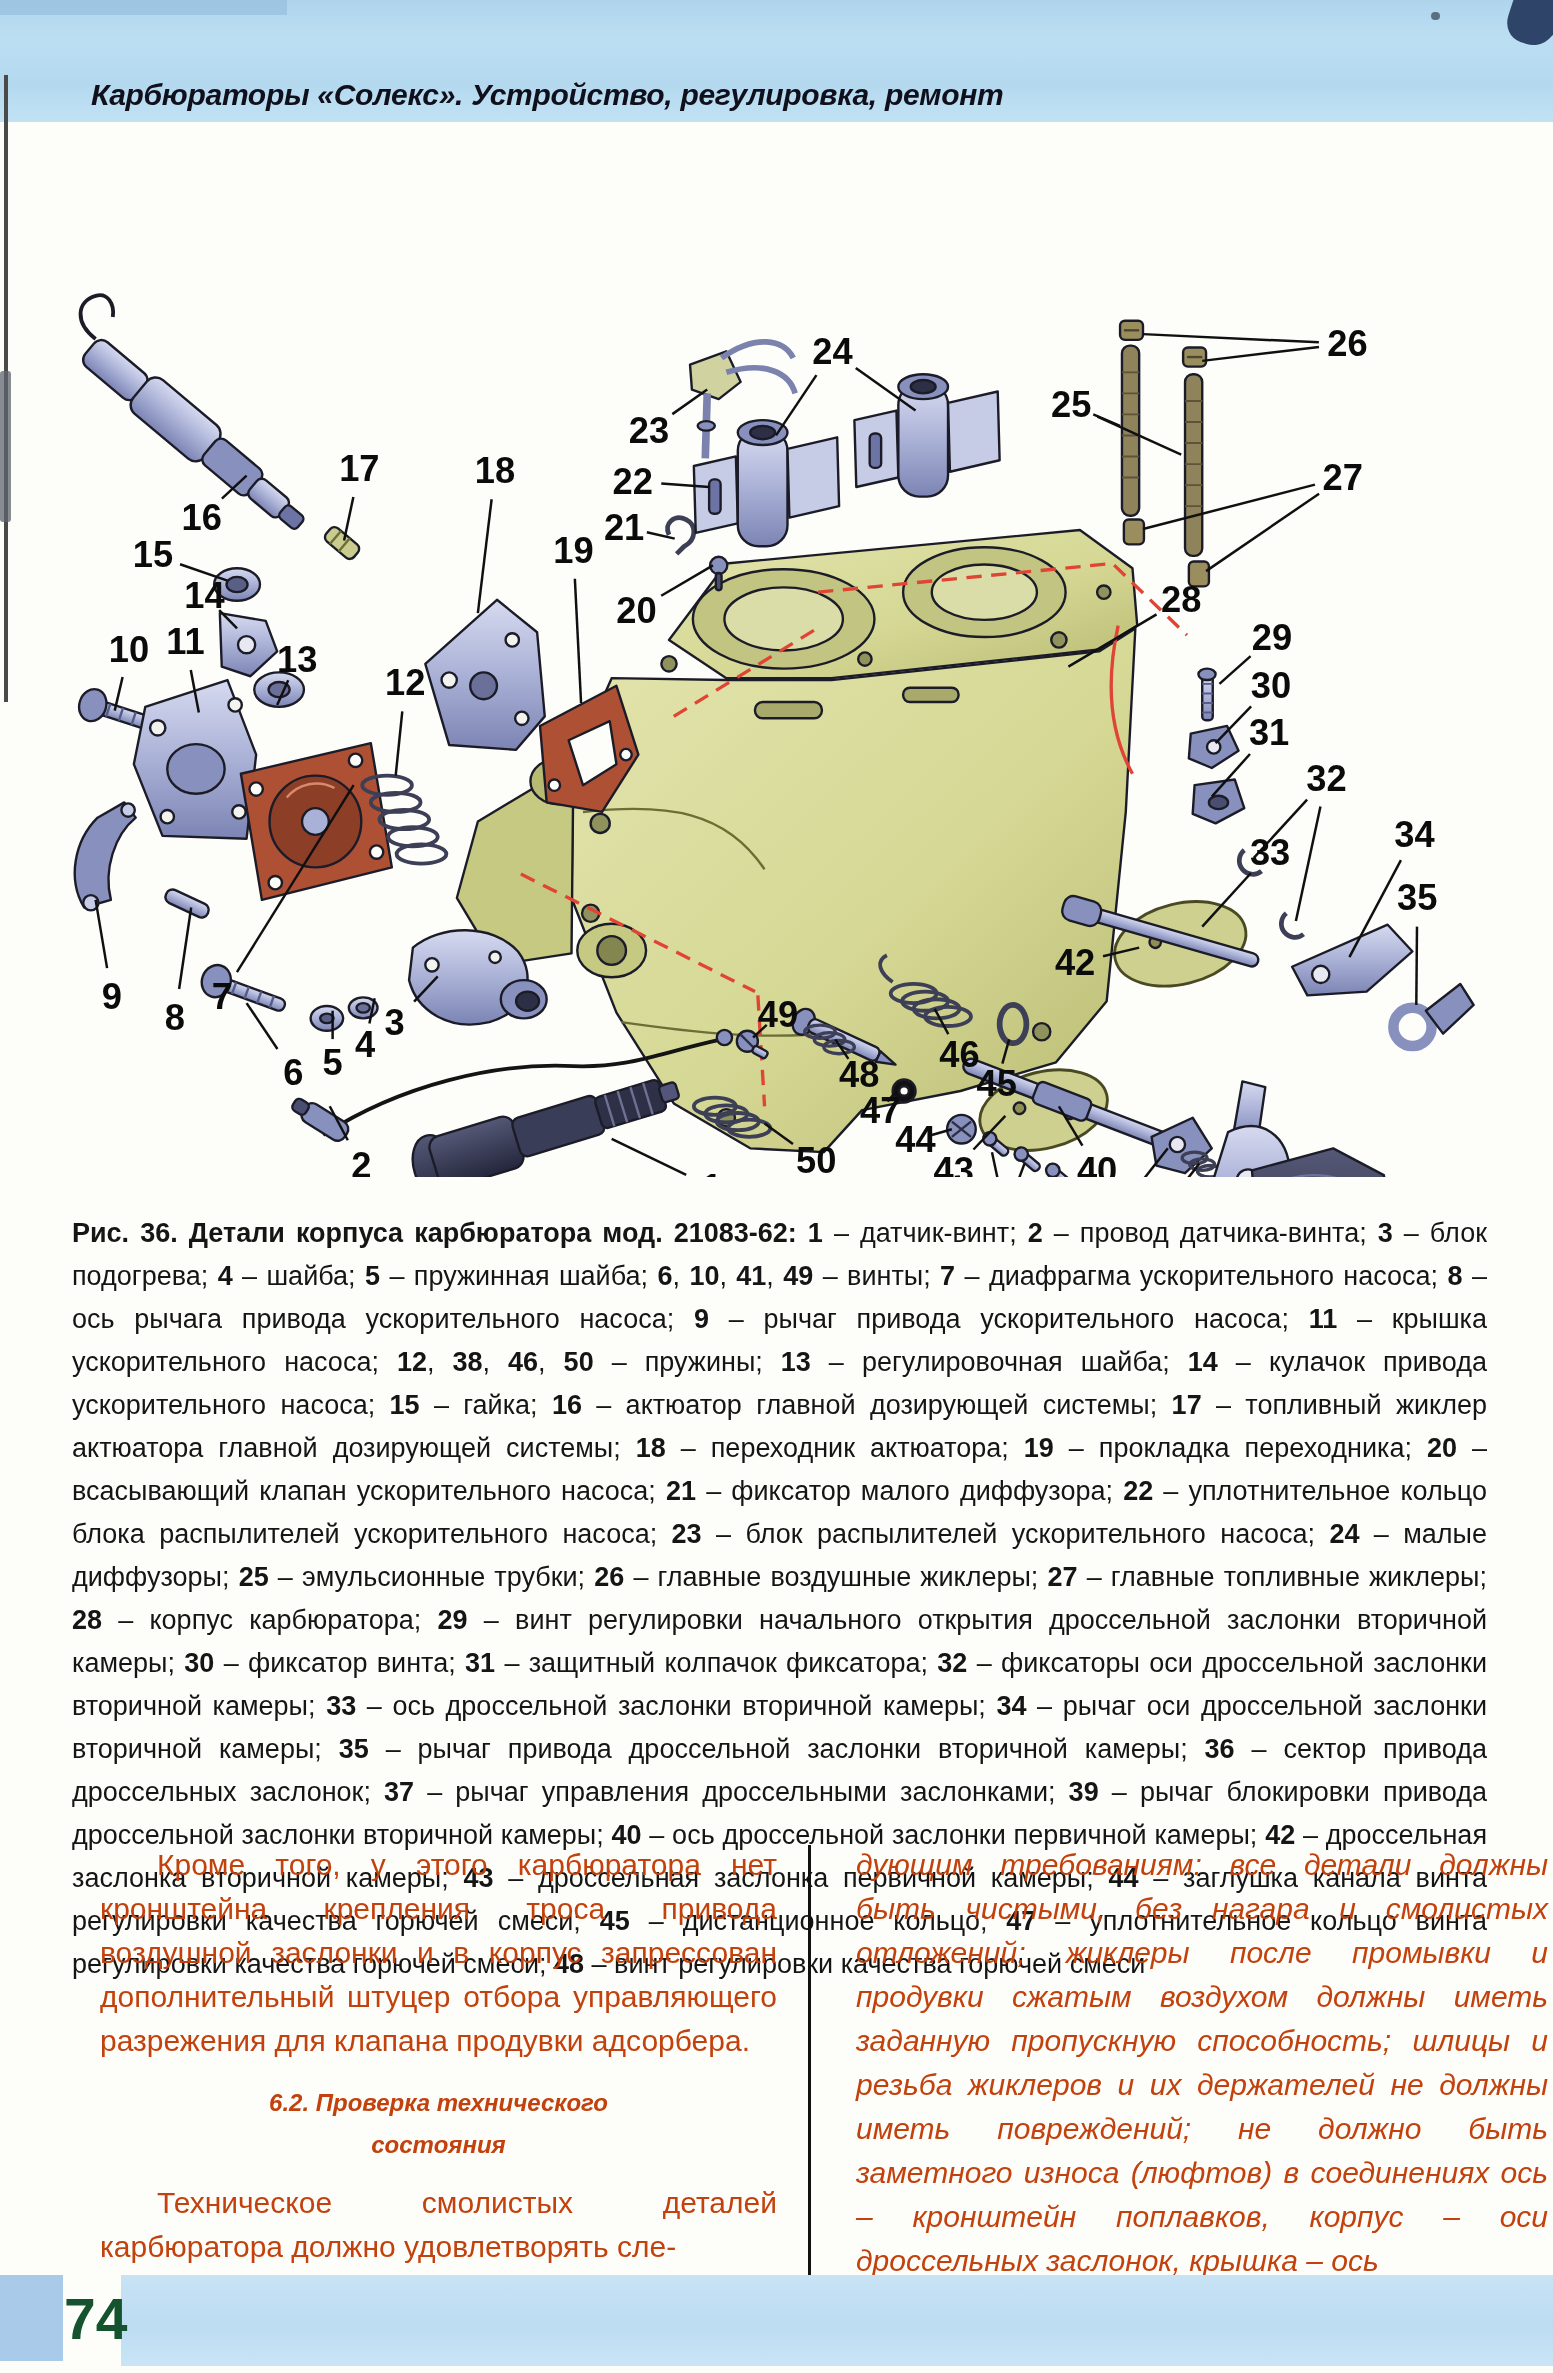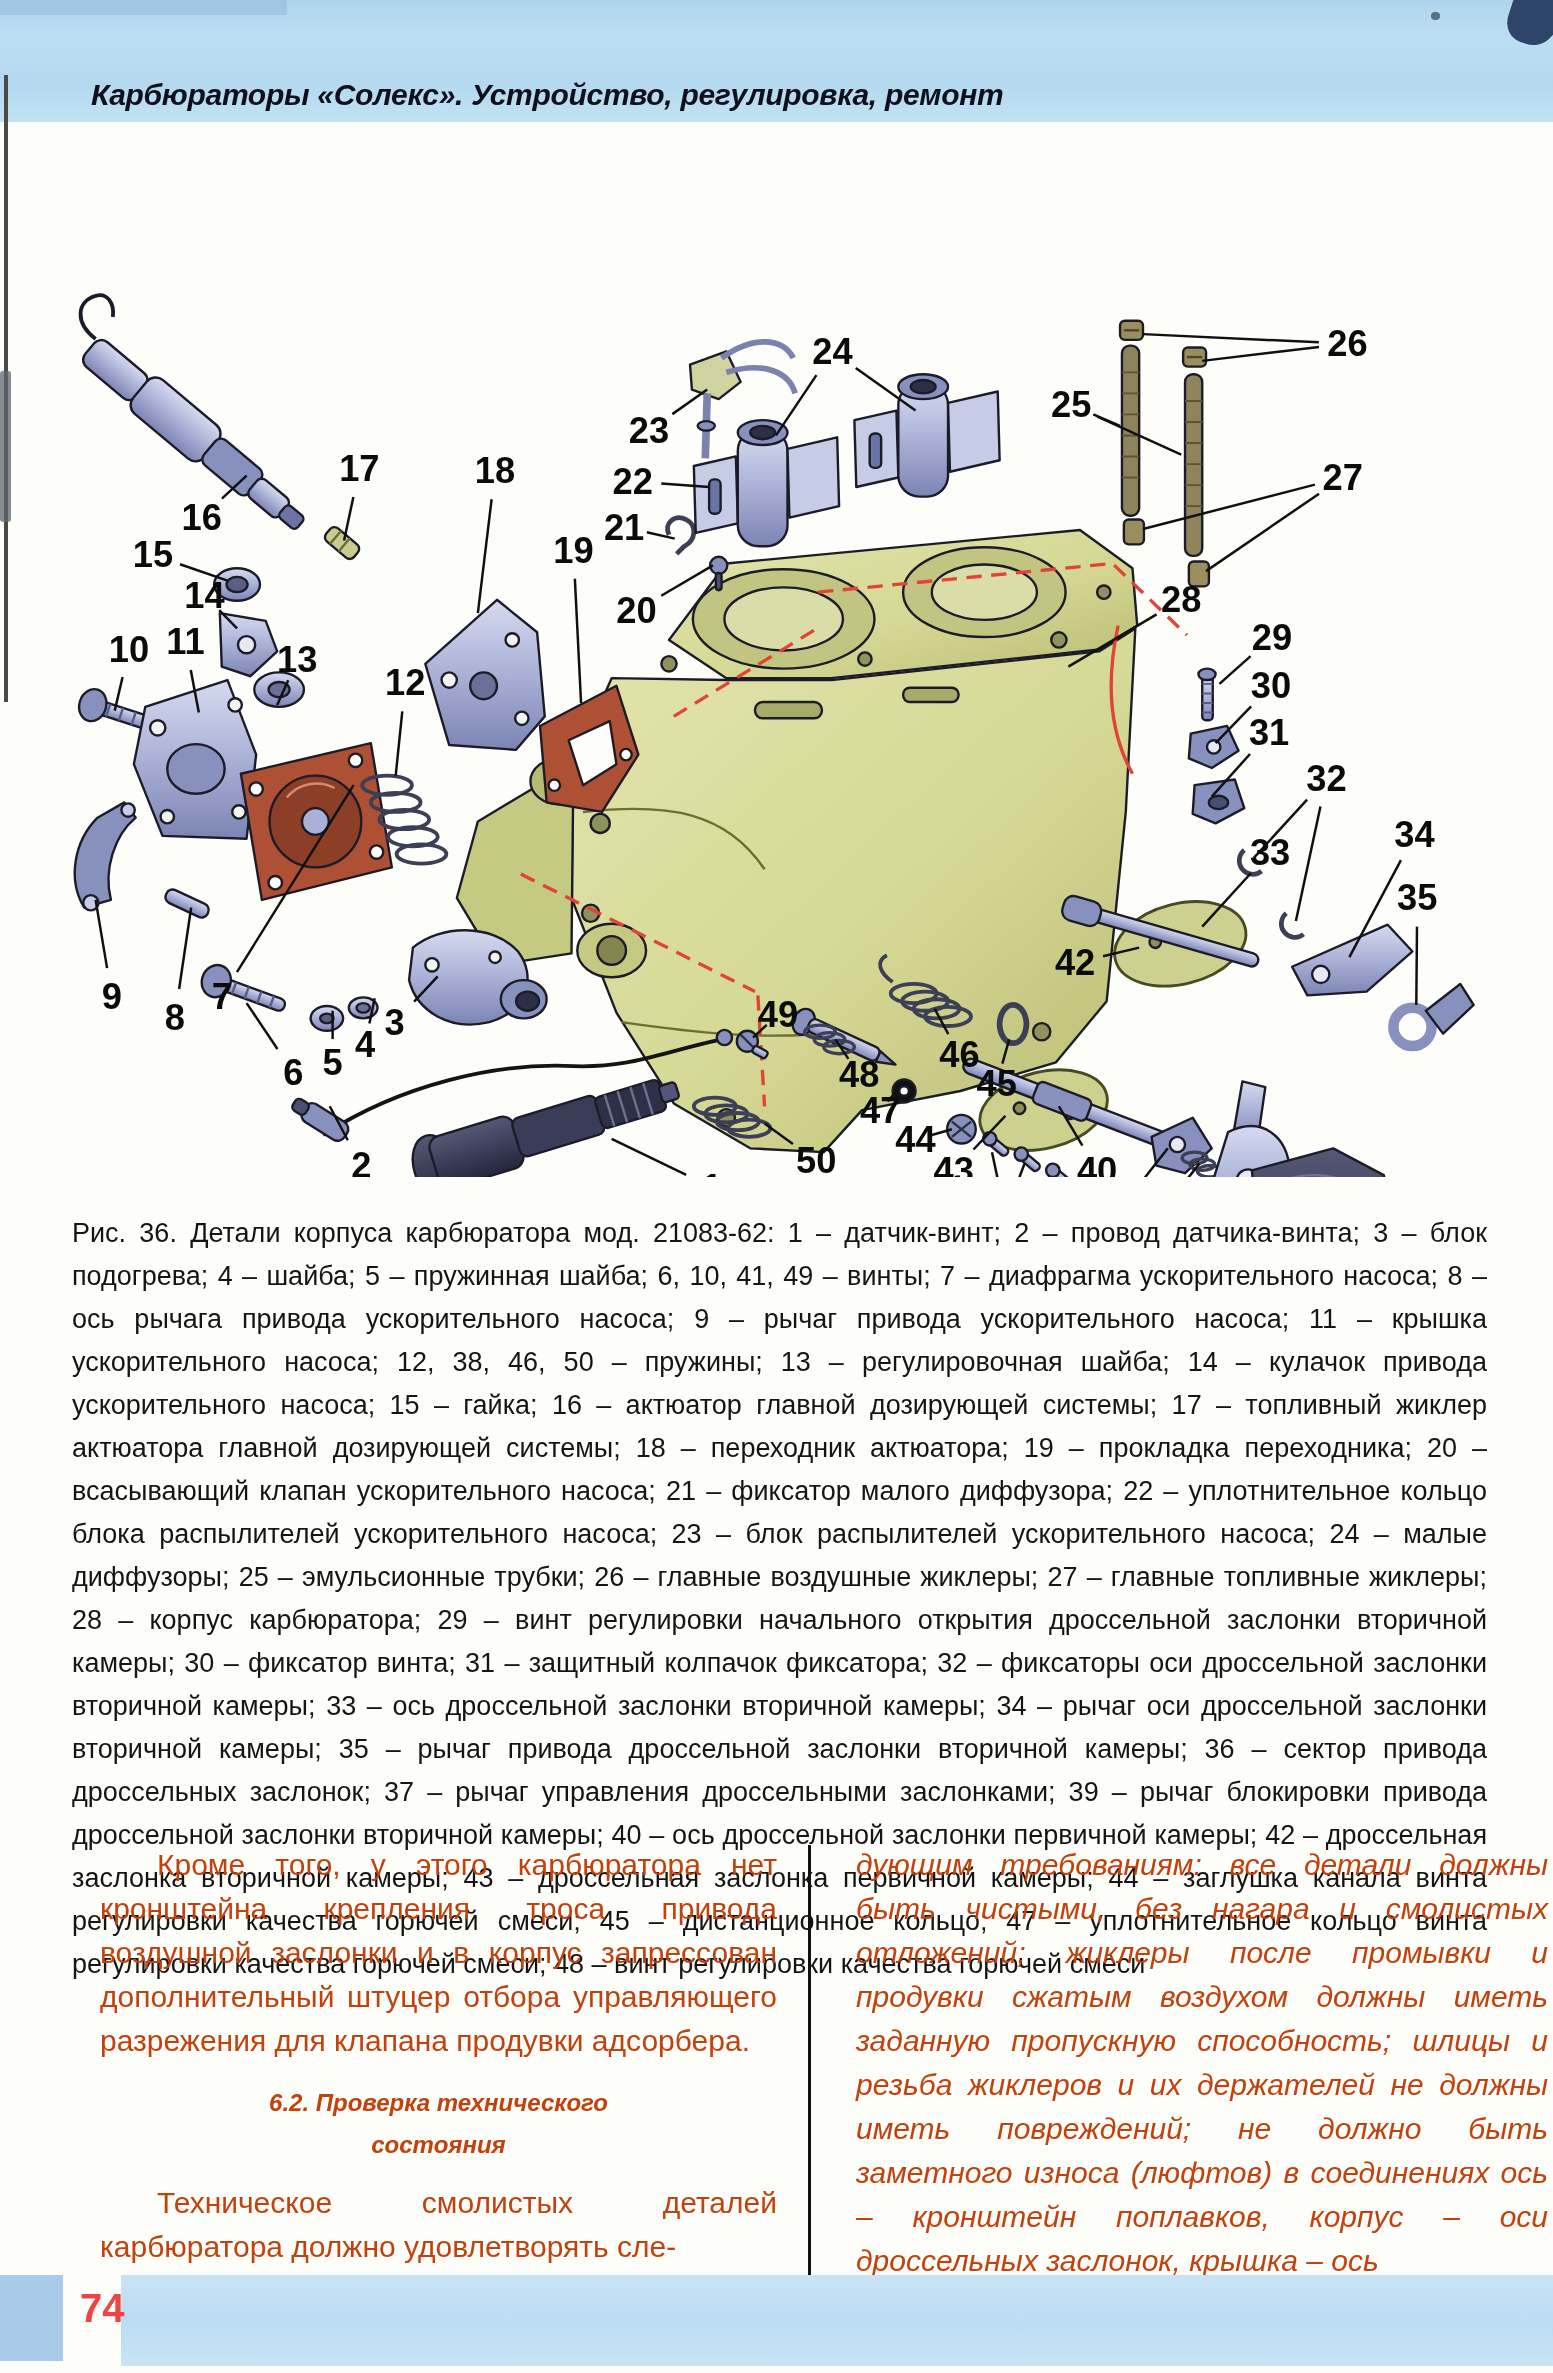--- a/index.html
+++ b/index.html
@@ -28,37 +28,37 @@
   .edge-line{position:absolute;left:3.8px;top:75px;width:3.8px;height:627px;background:#4a4a4a;}
   .edge-blotch{position:absolute;left:0;top:371px;width:10.5px;height:151px;background:#5d666e;opacity:.75;border-radius:2.9px;}
   
   .figure-wrap{position:absolute;left:0;top:143px;width:1553px;height:1034px;}
   svg text.num{font-family:"Liberation Sans",sans-serif;font-size:38px;font-weight:700;fill:#0b0b0b;}
   
   .caption{
     position:absolute;left:72px;top:1185px;width:1415px;
     font-size:27px;line-height:43px;text-align:justify;color:#151515;
   }
-  .caption b{font-weight:400;}
+  .caption b{font-weight:700;}
   
   .col{position:absolute;top:1843px;font-size:30px;line-height:44px;text-align:justify;color:#c2410c;}
   .col-left{left:100px;width:677px;}
   .col-right{left:856px;width:692px;font-style:italic;}
   .col p{margin:0;}
   .indent{text-indent:57px;}
   .col-divider{position:absolute;left:808px;top:1845px;width:2.9px;height:472px;background:#111;}
   .section-heading{
     margin:19px auto 15.3px auto;max-width:449px;
     font-size:24px;font-weight:700;font-style:italic;text-align:center;line-height:42px;
   }
   
   .footer-band{position:absolute;left:121px;top:2275px;width:1432px;height:91px;
     background:linear-gradient(180deg,#c8e3f5 0%,#bcdcf2 55%,#c9e5f6 100%);}
   .footer-block{position:absolute;left:0;top:2275px;width:63px;height:86px;background:#a9cbe9;}
-  .page-number{position:absolute;left:80px;top:2286px;font-size:40px;font-weight:700;color:#ef4444;}
+  .page-number{position:absolute;left:64px;top:2286px;font-size:57px;font-weight:700;color:#14532d;}
 </style>
 </head>
 <body>
 
 <div class="header-band">
   <div class="header-smudge"></div>
 </div>
 <div class="corner-blob"></div>
 <div class="corner-dot"></div>
 <div class="page-title">Карбюраторы «Солекс». Устройство, регулировка, ремонт</div>

